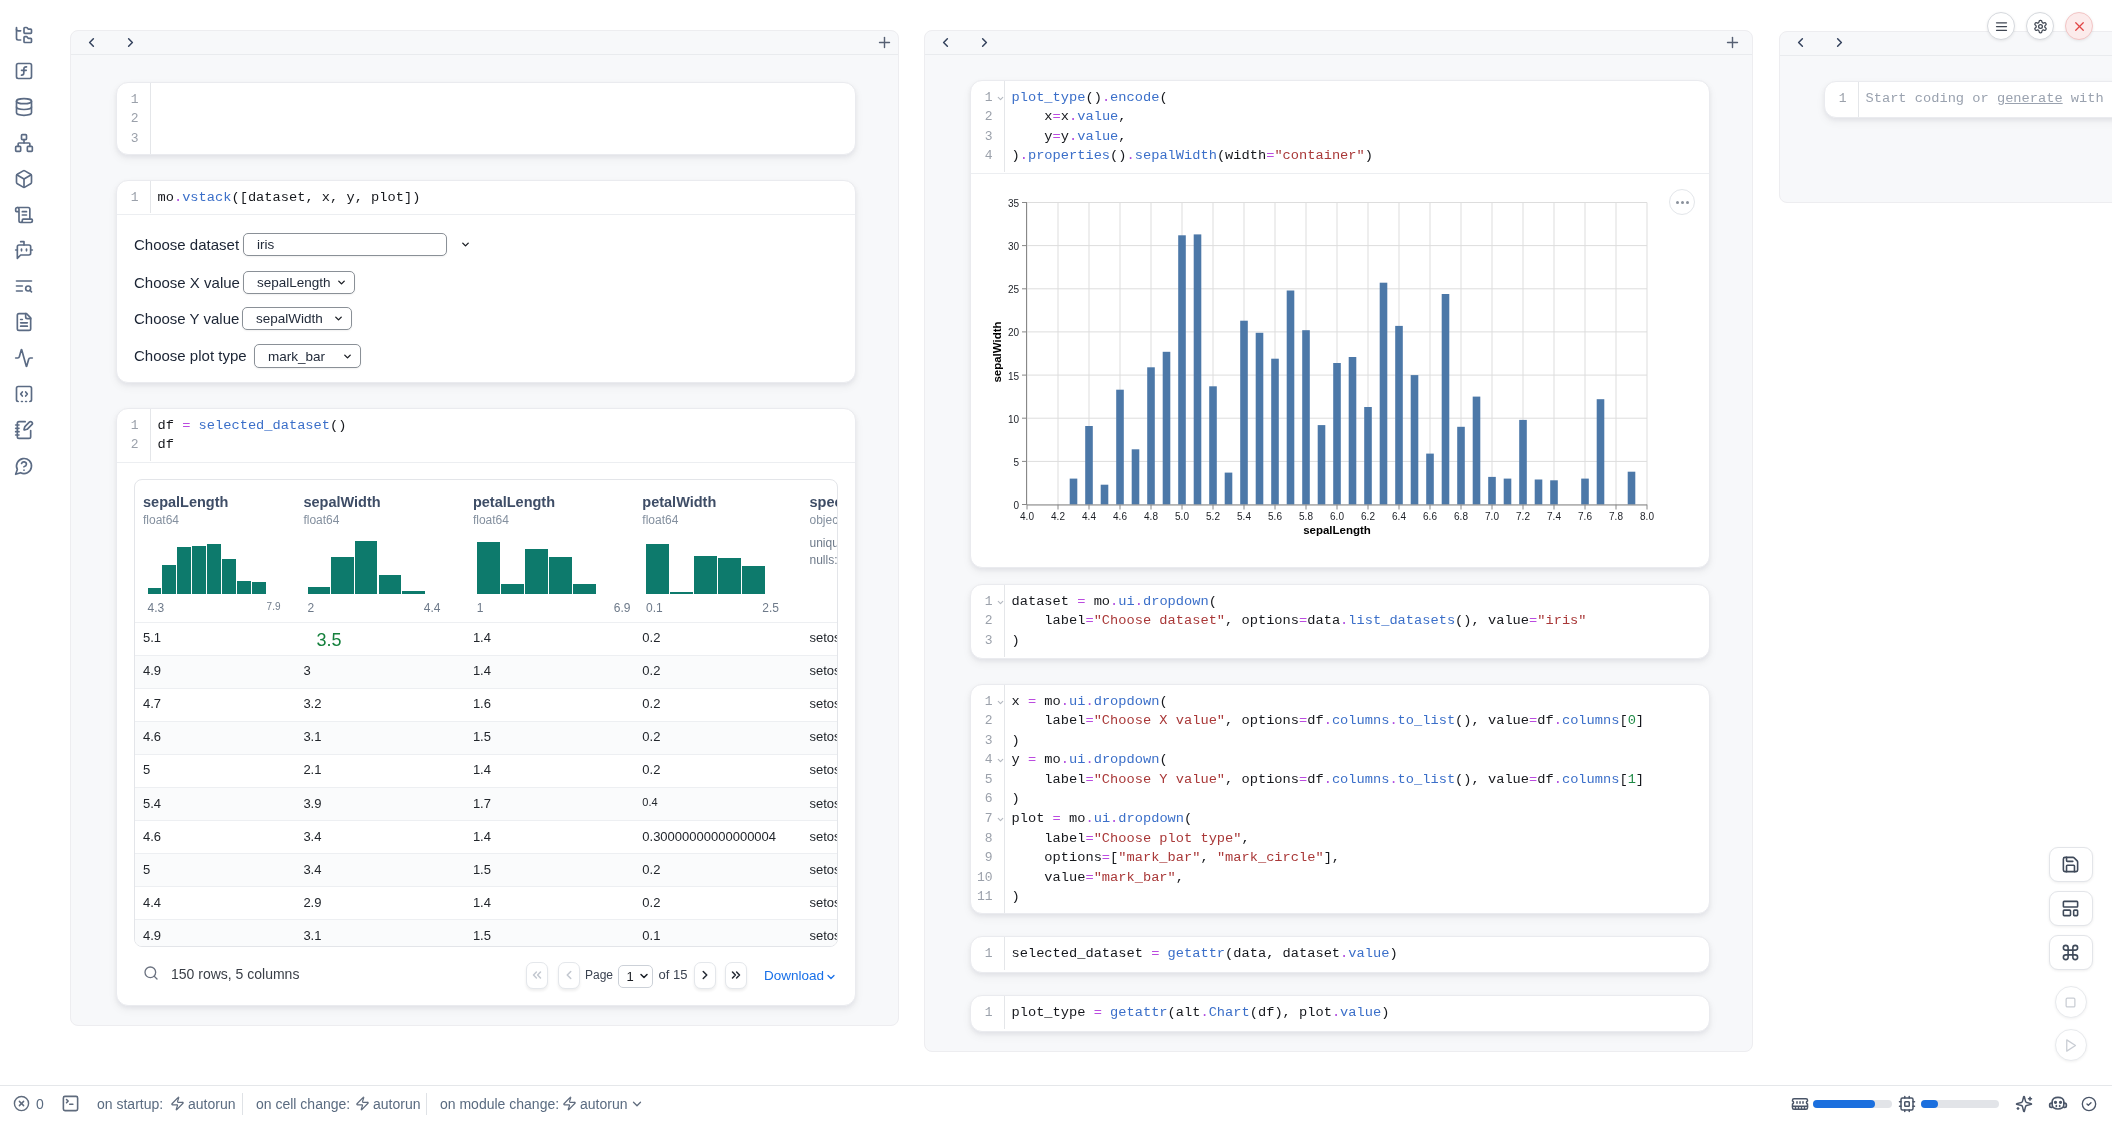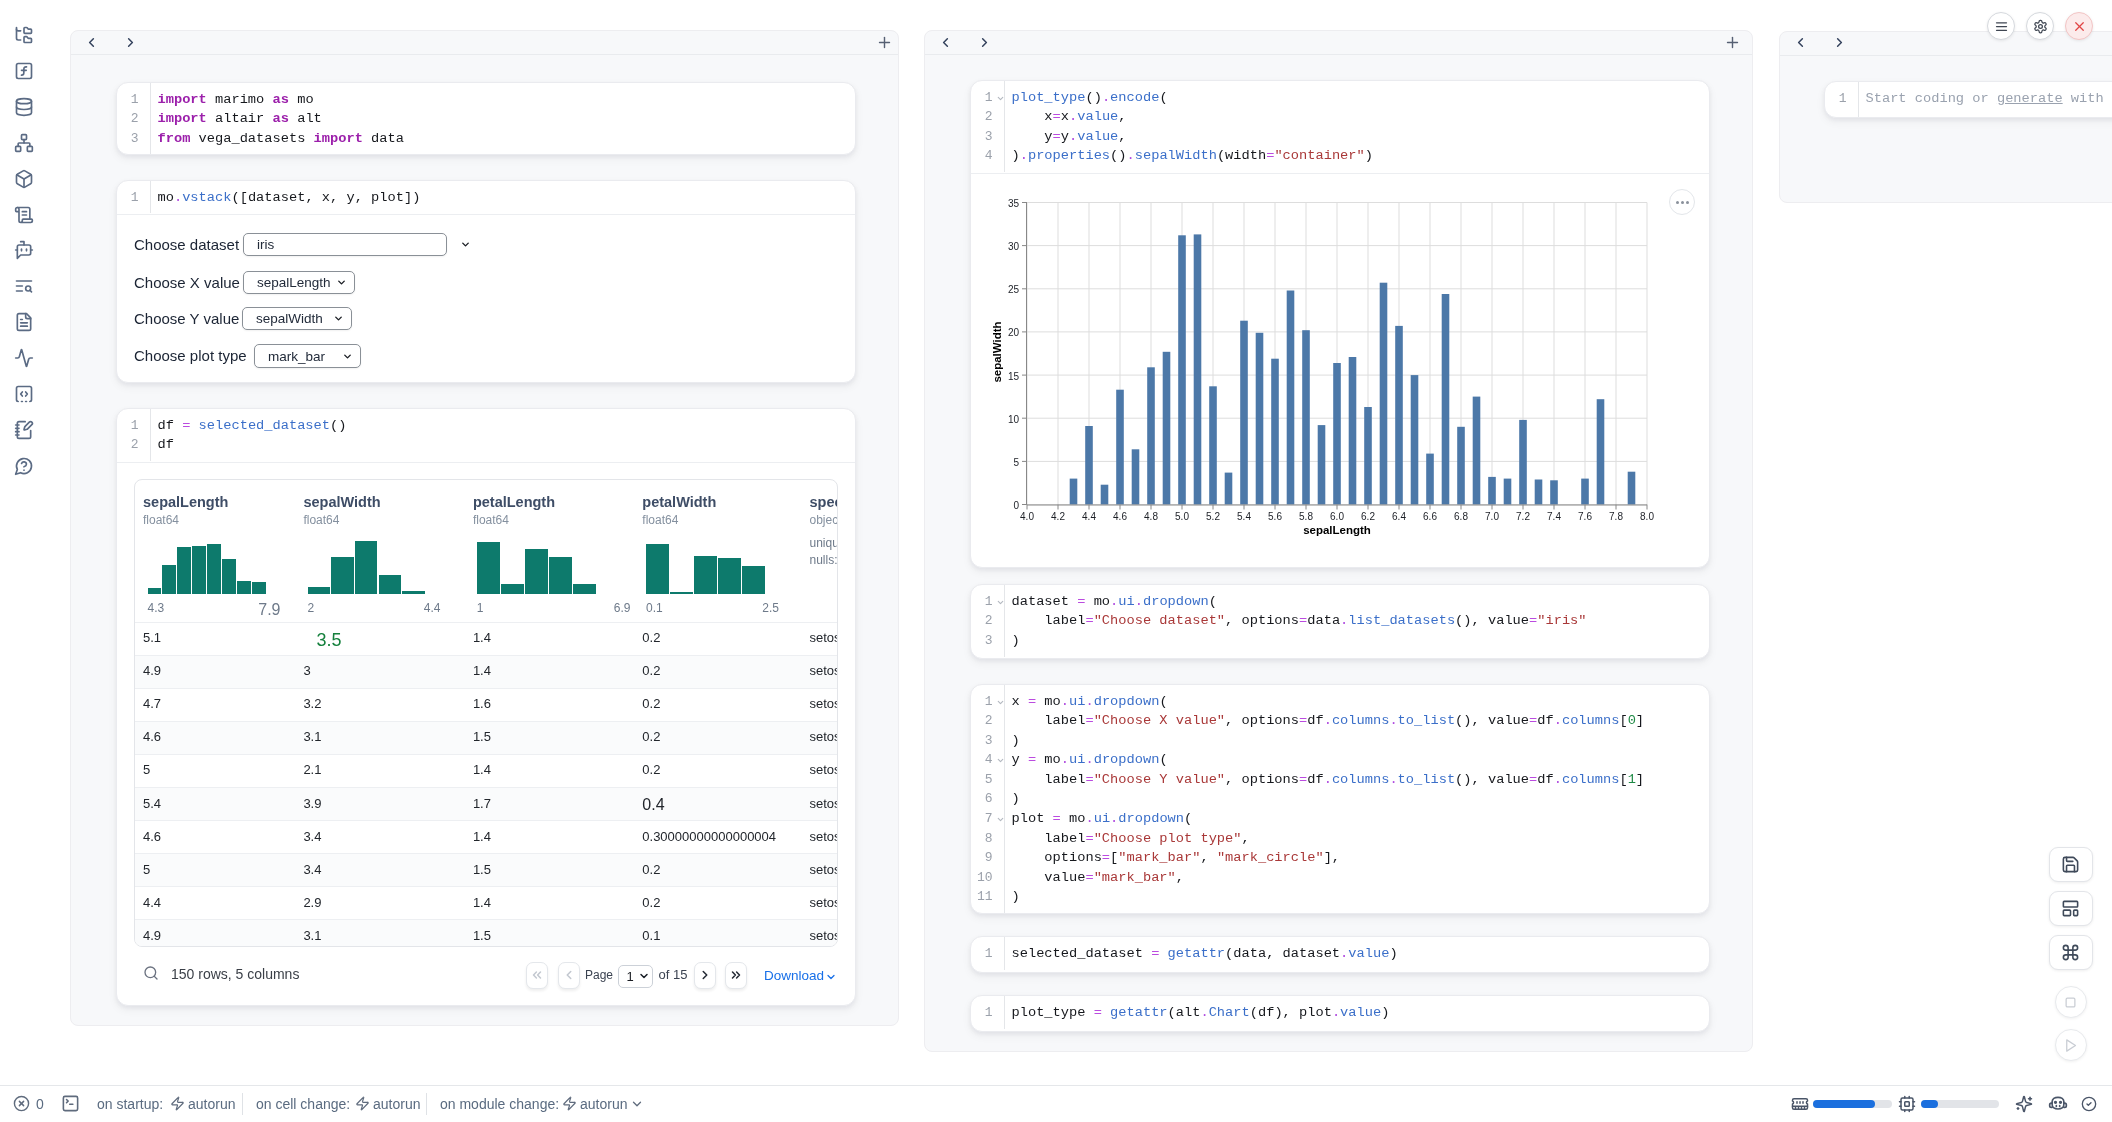--- a/index.html
+++ b/index.html
@@ -134,23 +134,20 @@
     </svg>
 <svg class="abs" style="left:1724px;top:34px" width="17" height="17" viewBox="0 0 24 24" fill="none" stroke="#566073" stroke-width="2" stroke-linecap="round" stroke-linejoin="round">
       <path d="M5 12h14"></path>
       <path d="M12 5v14"></path>
     </svg>
 <div class="cell" style="left:116px;top:82px;width:740px;height:73px">
       <div class="lns">1
 2
 3</div>
       <div class="gutline" style="height:71px;top:0"></div>
-      <div class="src code"><span class="k">import</span> marimo <span class="k">as</span> mo
-<span class="k">import</span> altair <span class="k">as</span> alt
-<span class="k">from</span> vega_datasets <span class="k">import</span> data</div>
     </div>
 <div class="cell" style="left:116px;top:180px;width:740px;height:203px">
       <div class="lns">1</div>
       <div class="gutline" style="height:32px"></div>
       <div class="src code">mo<span class="d">.</span><span class="f">vstack</span>([dataset, x, y, plot])</div>
       <div class="abs" style="left:0;right:0;top:32.5px;height:1px;background:#eceef1"></div>
       <div class="lbl" style="left:17px;top:54.5px">Choose dataset</div>
       <div class="sel" style="left:126px;top:52px;width:204px;height:23px">iris</div>
       <svg class="abs" style="left:343px;top:58.0px" width="11" height="11" viewBox="0 0 24 24" fill="none" stroke="#1a1d23" stroke-width="3" stroke-linecap="round" stroke-linejoin="round">
         <path d="m6 9 6 6 6-6"></path>
@@ -206,21 +203,21 @@
         <div class="abs" style="left:366.2px;top:104.0px;width:22.9px;height:10px;background:#0d7a6c"></div>
         <div class="abs" style="left:390.2px;top:69.0px;width:22.9px;height:45px;background:#0d7a6c"></div>
         <div class="abs" style="left:414.2px;top:77.0px;width:22.9px;height:37px;background:#0d7a6c"></div>
         <div class="abs" style="left:438.2px;top:104.0px;width:22.9px;height:10px;background:#0d7a6c"></div>
         <div class="abs" style="left:511.5px;top:64.0px;width:22.9px;height:50px;background:#0d7a6c"></div>
         <div class="abs" style="left:535.5px;top:112.0px;width:22.9px;height:2px;background:#0d7a6c"></div>
         <div class="abs" style="left:559.5px;top:76.0px;width:22.9px;height:38px;background:#0d7a6c"></div>
         <div class="abs" style="left:583.5px;top:78.0px;width:22.9px;height:36px;background:#0d7a6c"></div>
         <div class="abs" style="left:607.5px;top:86.0px;width:22.9px;height:28px;background:#0d7a6c"></div>
         <div class="abs" style="left:13px;top:121px;font-size:12px;color:#6e7a8a">4.3</div>
-        <div class="abs" style="left:106px;top:121px;width:40px;text-align:right;font-size:16px;color:#6e7a8a">7.9</div>
+        <div class="abs" style="left:106px;top:121px;width:40px;text-align:right;font-size:10px;color:#6e7a8a">7.9</div>
         <div class="abs" style="left:173px;top:121px;font-size:12px;color:#6e7a8a">2</div>
         <div class="abs" style="left:266px;top:121px;width:40px;text-align:right;font-size:12px;color:#6e7a8a">4.4</div>
         <div class="abs" style="left:342.2px;top:121px;font-size:12px;color:#6e7a8a">1</div>
         <div class="abs" style="left:456px;top:121px;width:40px;text-align:right;font-size:12px;color:#6e7a8a">6.9</div>
         <div class="abs" style="left:511.5px;top:121px;font-size:12px;color:#6e7a8a">0.1</div>
         <div class="abs" style="left:604.5px;top:121px;width:40px;text-align:right;font-size:12px;color:#6e7a8a">2.5</div>
         <div class="abs" style="left:675px;top:56px;font-size:12px;color:#6e7a8a">unique:</div>
         <div class="abs" style="left:675px;top:73px;font-size:12px;color:#6e7a8a">nulls:</div>
         <div class="abs" style="left:0;top:141.5px;width:704px;height:33.1px;background:#fff;border-top:1px solid #edeff2"></div>
         <div class="abs" style="left:8.5px;top:150.0px;font-size:13px;color:#22262c">5.1</div>
@@ -249,21 +246,21 @@
         <div class="abs" style="left:0;top:273.9px;width:704px;height:33.1px;background:#fff;border-top:1px solid #edeff2"></div>
         <div class="abs" style="left:8.5px;top:282.4px;font-size:13px;color:#22262c">5</div>
         <div class="abs" style="left:168.9px;top:282.4px;font-size:13px;color:#22262c">2.1</div>
         <div class="abs" style="left:338.4px;top:282.4px;font-size:13px;color:#22262c">1.4</div>
         <div class="abs" style="left:507.8px;top:282.4px;font-size:13px;color:#22262c">0.2</div>
         <div class="abs" style="left:675px;top:282.4px;font-size:13px;color:#22262c">setosa</div>
         <div class="abs" style="left:0;top:307.0px;width:704px;height:33.1px;background:#fafbfc;border-top:1px solid #edeff2"></div>
         <div class="abs" style="left:8.5px;top:315.5px;font-size:13px;color:#22262c">5.4</div>
         <div class="abs" style="left:168.9px;top:315.5px;font-size:13px;color:#22262c">3.9</div>
         <div class="abs" style="left:338.4px;top:315.5px;font-size:13px;color:#22262c">1.7</div>
-        <div class="abs" style="left:507.8px;top:315.5px;font-size:16px;color:#22262c">0.4</div>
+        <div class="abs" style="left:507.8px;top:315.5px;font-size:11px;color:#22262c">0.4</div>
         <div class="abs" style="left:675px;top:315.5px;font-size:13px;color:#22262c">setosa</div>
         <div class="abs" style="left:0;top:340.1px;width:704px;height:33.1px;background:#fff;border-top:1px solid #edeff2"></div>
         <div class="abs" style="left:8.5px;top:348.6px;font-size:13px;color:#22262c">4.6</div>
         <div class="abs" style="left:168.9px;top:348.6px;font-size:13px;color:#22262c">3.4</div>
         <div class="abs" style="left:338.4px;top:348.6px;font-size:13px;color:#22262c">1.4</div>
         <div class="abs" style="left:507.8px;top:348.6px;font-size:13px;color:#22262c">0.30000000000000004</div>
         <div class="abs" style="left:675px;top:348.6px;font-size:13px;color:#22262c">setosa</div>
         <div class="abs" style="left:0;top:373.2px;width:704px;height:33.1px;background:#fafbfc;border-top:1px solid #edeff2"></div>
         <div class="abs" style="left:8.5px;top:381.7px;font-size:13px;color:#22262c">5</div>
         <div class="abs" style="left:168.9px;top:381.7px;font-size:13px;color:#22262c">3.4</div>

